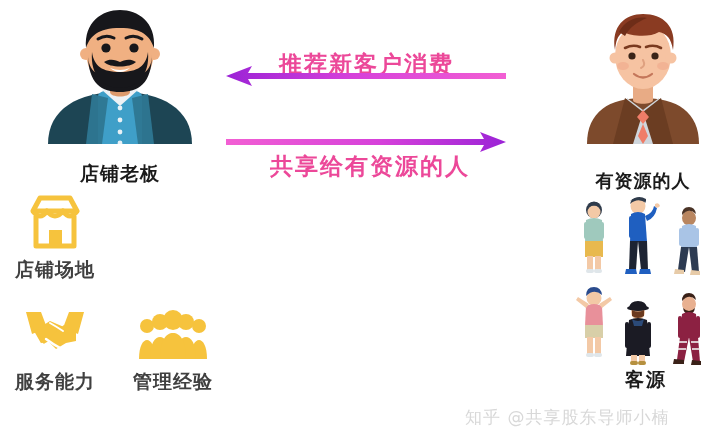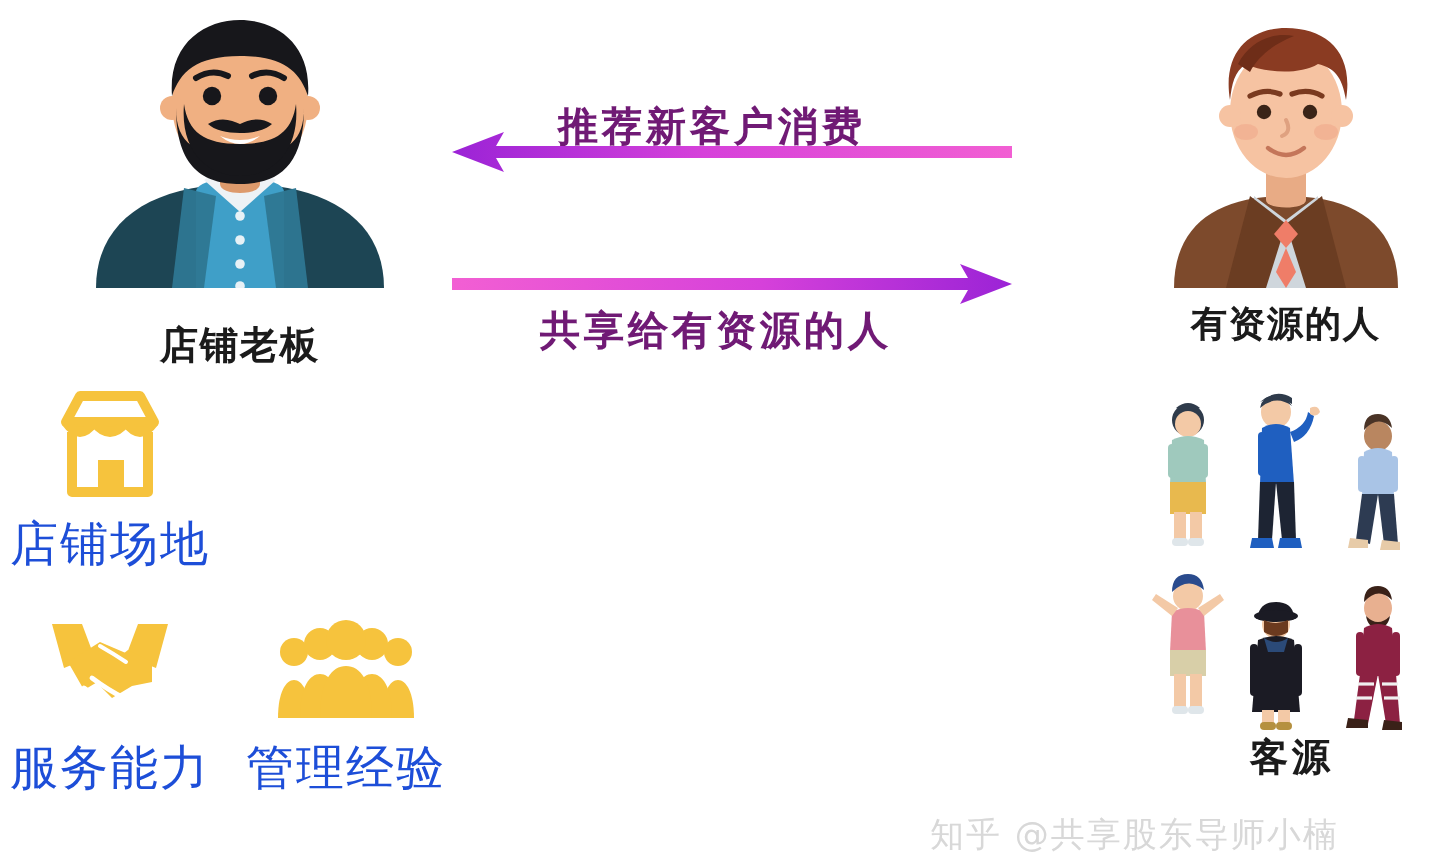--- a/index.html
+++ b/index.html
@@ -19,31 +19,31 @@
   .avatar-block{position:absolute;text-align:center;}
   .avatar-caption{
     font-size:19px;font-weight:700;color:#1b1b1b;
     letter-spacing:1px;line-height:1;white-space:nowrap;
   }
   .avatar-caption.small{font-size:18px;}
 
   
   .arrow-label{
     position:absolute;
-    font-size:20px;font-weight:700;color:#701a75;
+    font-size:23px;font-weight:700;color:#ec4899;
     letter-spacing:2px;white-space:nowrap;line-height:1;
   }
 
   
   .asset{
     position:absolute;width:110px;text-align:center;
   }
   .asset-glyph{height:62px;display:flex;align-items:center;justify-content:center;}
   .asset-label{
-    font-size:24px;font-weight:400;color:#1d4ed8;
+    font-size:19px;font-weight:700;color:#404040;
     letter-spacing:1px;line-height:1;white-space:nowrap;margin-top:6px;
   }
 
   
   .crowd-caption{
     position:absolute;
     font-size:19px;font-weight:700;color:#1b1b1b;
     letter-spacing:2px;white-space:nowrap;line-height:1;text-align:center;
   }
 
@@ -162,21 +162,21 @@
         <circle cx="57" cy="50" r="3.6" fill="#3a2418"></circle>
         <circle cx="80" cy="50" r="3.6" fill="#3a2418"></circle>
 
         <ellipse cx="48" cy="60" rx="6" ry="4" fill="#f0a98b" opacity="0.6"></ellipse>
         <ellipse cx="88" cy="60" rx="6" ry="4" fill="#f0a98b" opacity="0.6"></ellipse>
 
         <path d="M68 54 q3 6 -2 8" stroke="#dfa180" stroke-width="2" fill="none" stroke-linecap="round"></path>
         <path d="M59 68 q9 7 18 0" stroke="#c4765a" stroke-width="2.2" fill="none" stroke-linecap="round"></path>
       </svg>
     </div>
-    <div class="avatar-caption small" style="margin-top:6px;">有资源的人</div>
+    <div class="avatar-caption small" style="margin-top:24px;">有资源的人</div>
   </div>
 
   <div class="asset" style="left:0px;top:192px;">
     <div class="asset-glyph">
       <svg width="58" height="58" viewBox="0 0 58 58" xmlns="http://www.w3.org/2000/svg">
         <path d="M7 17 L14 4 L44 4 L51 17 Z" fill="none" stroke="#f6c33d" stroke-width="5" stroke-linejoin="round"></path>
         <path d="M7 17 q7 10 14 0 q8 10 16 0 q7 10 14 0" fill="none" stroke="#f6c33d" stroke-width="5" stroke-linejoin="round"></path>
         <path d="M10 22 L10 52 L48 52 L48 22" fill="none" stroke="#f6c33d" stroke-width="5" stroke-linejoin="round"></path>
         <rect x="23" y="36" width="13" height="16" fill="#f6c33d"></rect>
       </svg>

